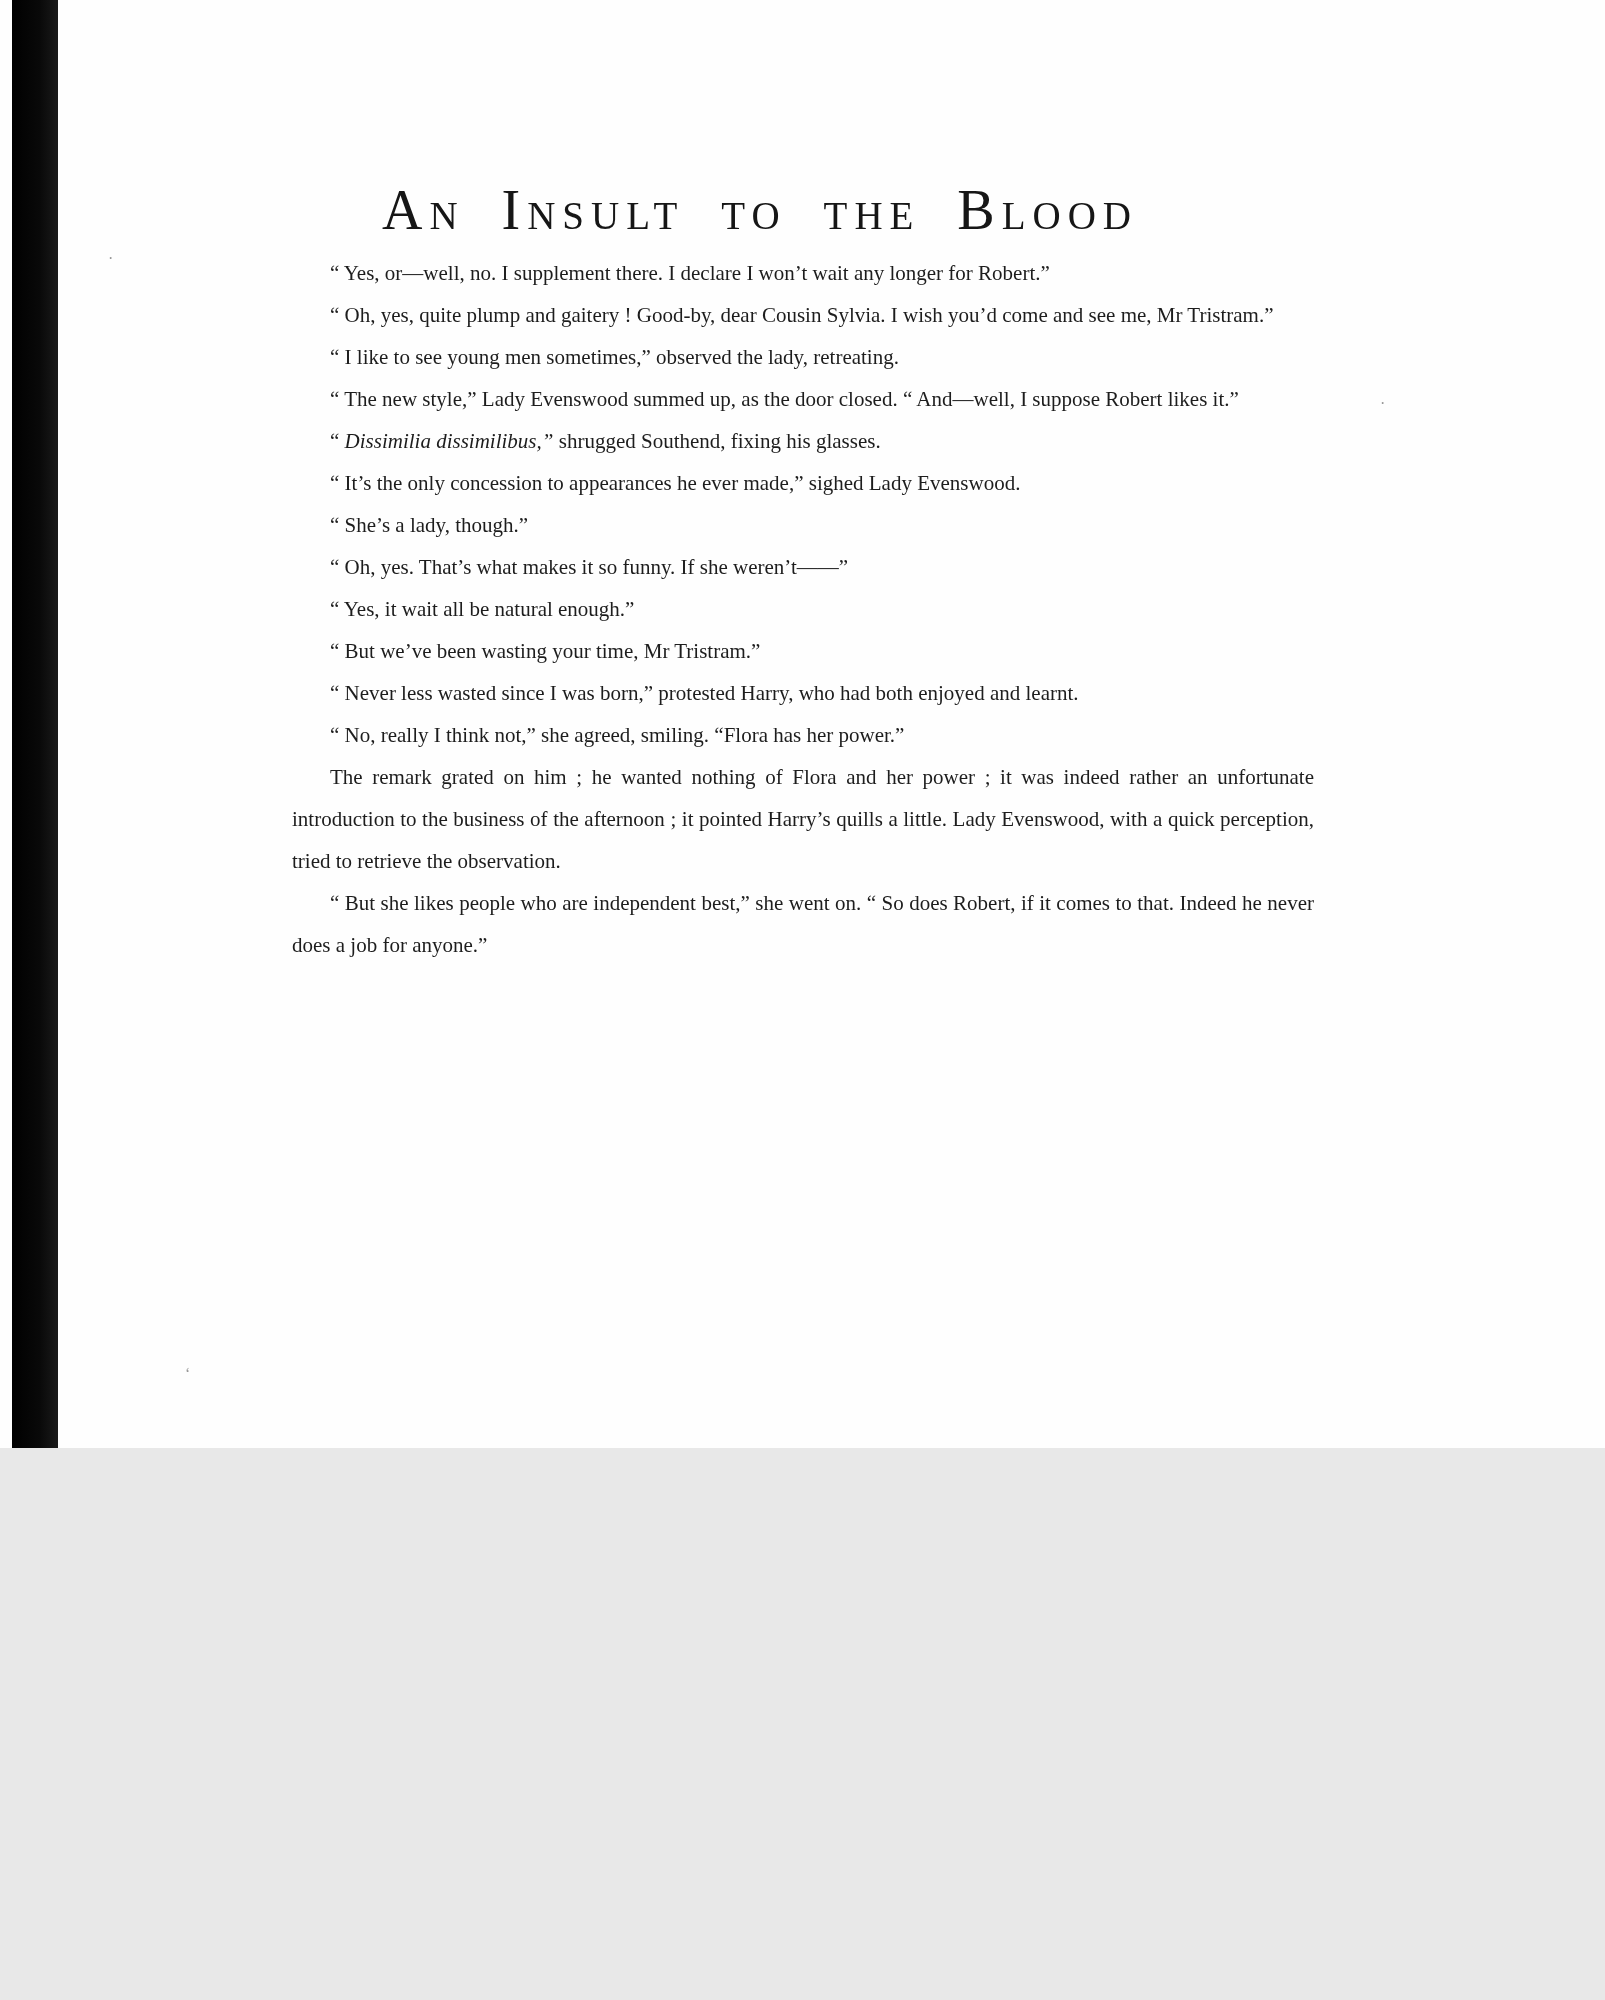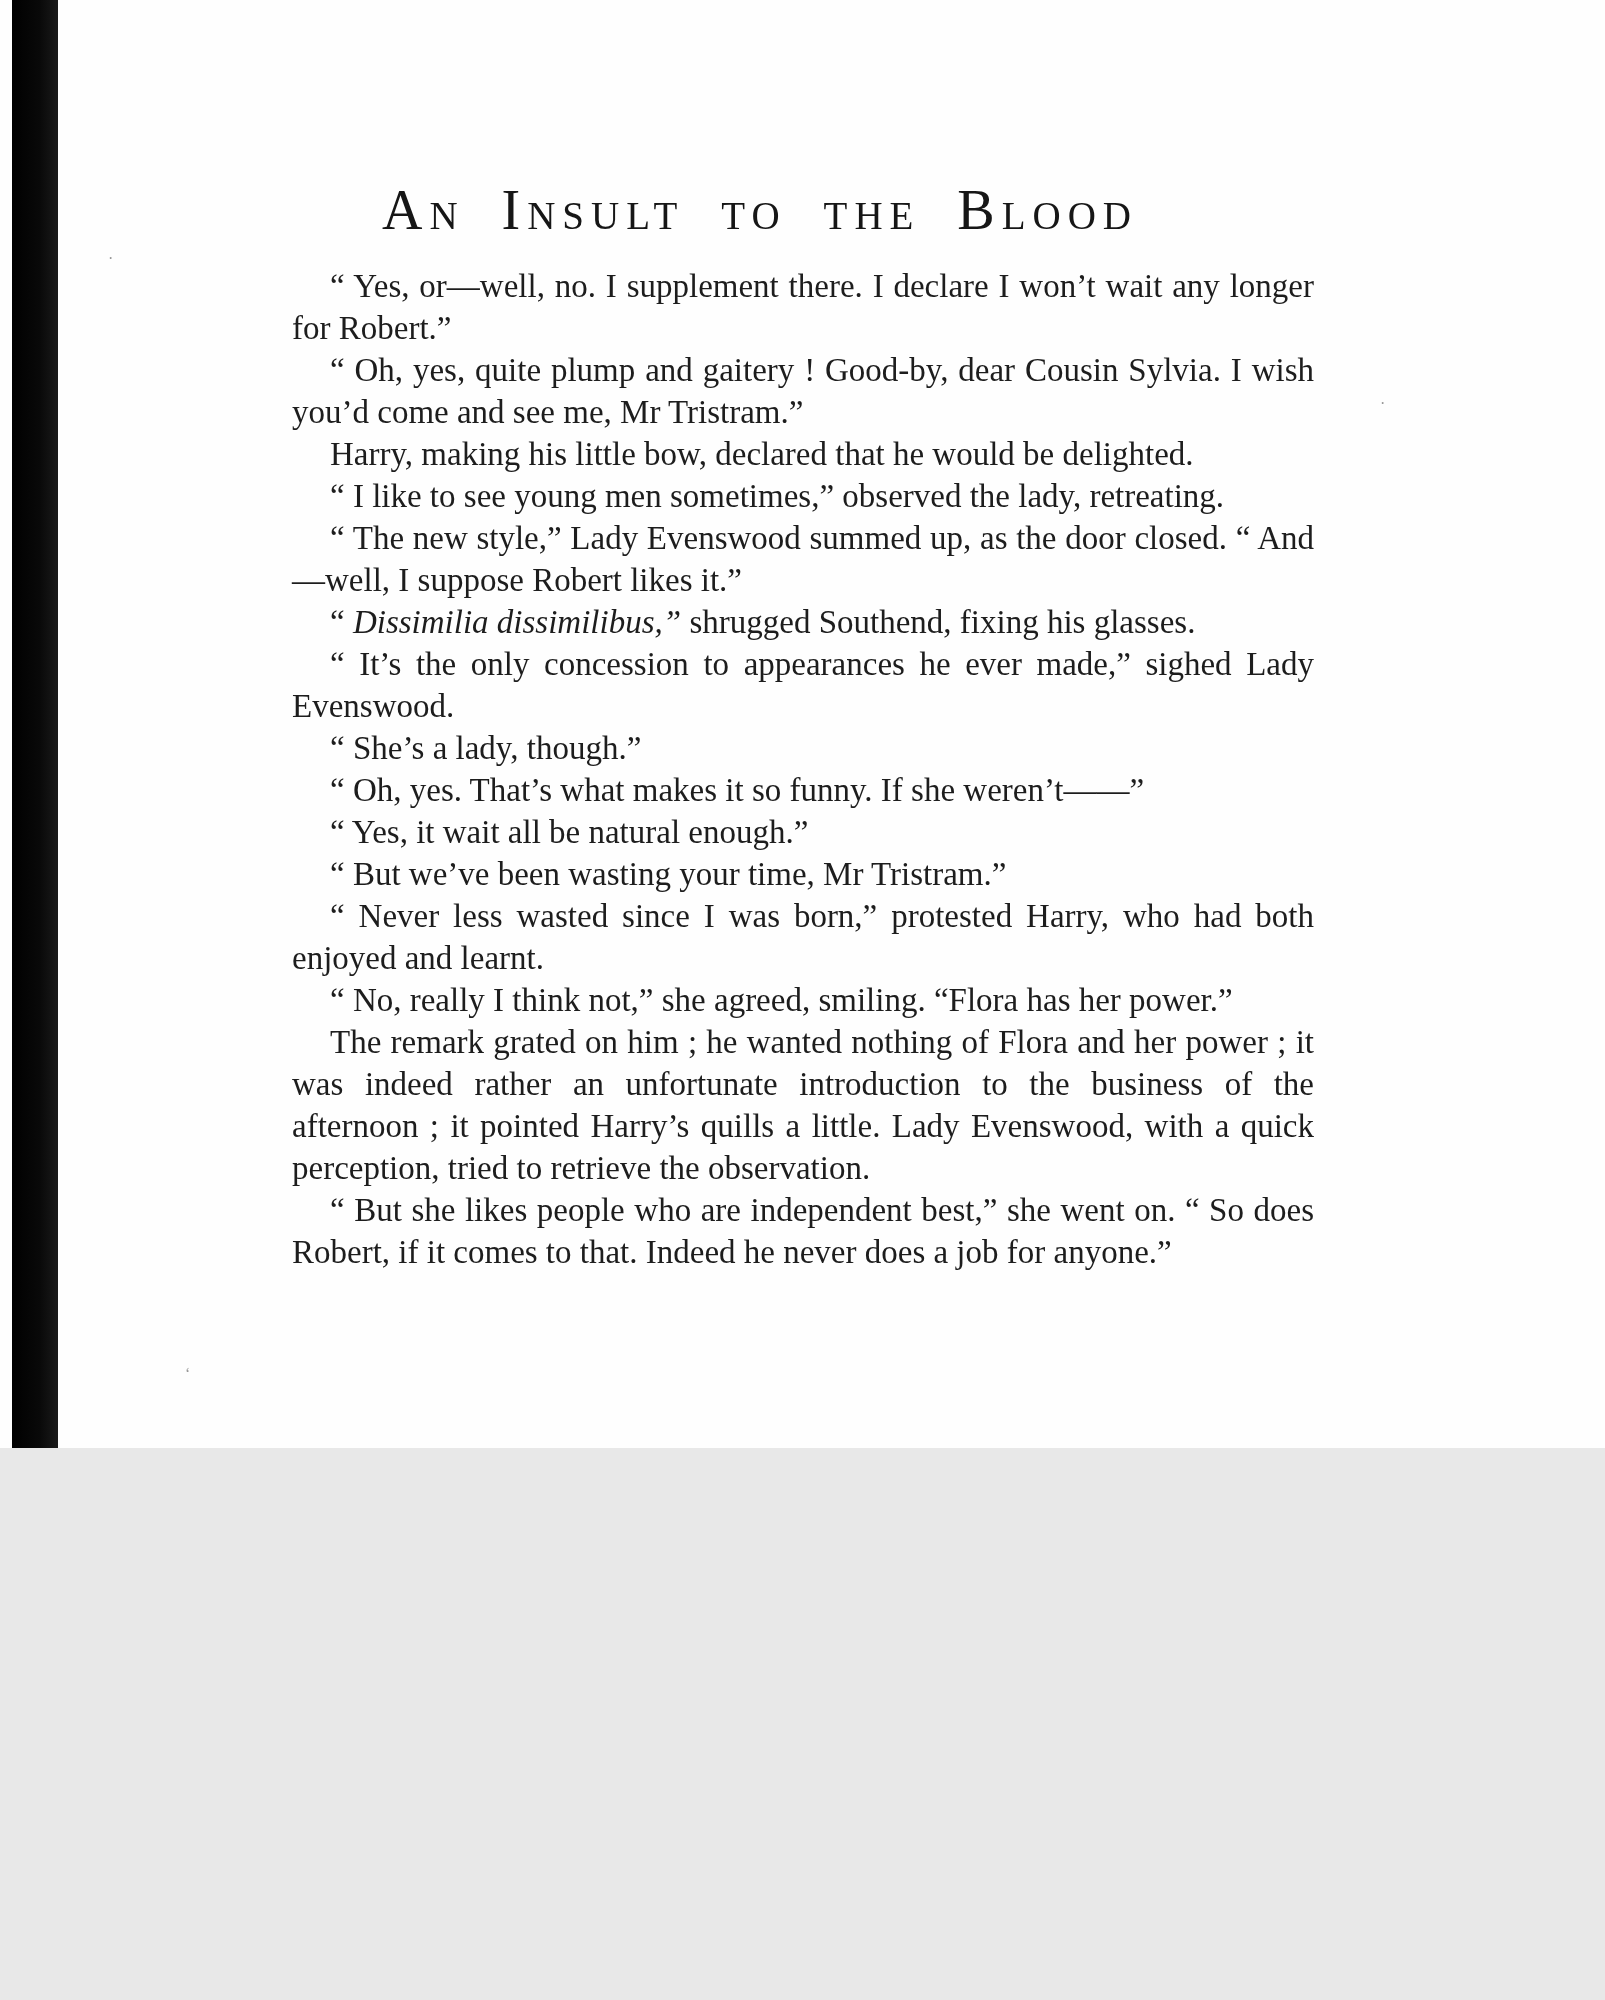--- a/index.html
+++ b/index.html
@@ -53,23 +53,23 @@
     font-variant: small-caps;
     font-size: 56px;
     letter-spacing: 7px;
     word-spacing: 16px;
     color: #161616;
     white-space: nowrap;
   }
   .body-text {
     position: absolute;
     left: 292px;
-    top: 265px;
+    top: 252px;
     width: 1022px;
-    font-size: 33px;
+    font-size: 21px;
     line-height: 42px;
     text-align: justify;
   }
   .body-text p {
     margin: 0;
     text-indent: 38px;
   }
   .italic {
     font-style: italic;
   }
@@ -96,21 +96,20 @@
 <div class="scan-page">
   <div class="left-binding-bar"></div>
   <div class="right-edge-line"></div>
   <div class="right-edge-line-bottom"></div>
 
   <div class="page-title">An Insult to the Blood</div>
 
   <div class="body-text">
       <p><span>“ Yes, or—well, no.  I supplement there.  I declare I won’t wait any longer for Robert.”</span></p>
       <p><span>“ Oh, yes, quite plump and gaitery !  Good-by, dear Cousin Sylvia.  I wish you’d come and see me, Mr Tristram.”</span></p>
-      <p><span>Harry, making his little bow, declared that he would be delighted.</span></p>
       <p><span>“ I like to see young men sometimes,” observed the lady, retreating.</span></p>
       <p><span>“ The new style,” Lady Evenswood summed up, as the door closed.  “ And—well, I suppose Robert likes it.”</span></p>
       <p><span>“ </span><span class="italic">Dissimilia dissimilibus,”</span><span> shrugged Southend, fixing his glasses.</span></p>
       <p><span>“ It’s the only concession to appearances he ever made,” sighed Lady Evenswood.</span></p>
       <p><span>“ She’s a lady, though.”</span></p>
       <p><span>“ Oh, yes.  That’s what makes it so funny.  If she weren’t——”</span></p>
       <p><span>“ Yes, it wait all be natural enough.”</span></p>
       <p><span>“ But we’ve been wasting your time, Mr Tristram.”</span></p>
       <p><span>“ Never less wasted since I was born,” protested Harry, who had both enjoyed and learnt.</span></p>
       <p><span>“ No, really I think not,” she agreed, smiling.  “Flora has her power.”</span></p>

